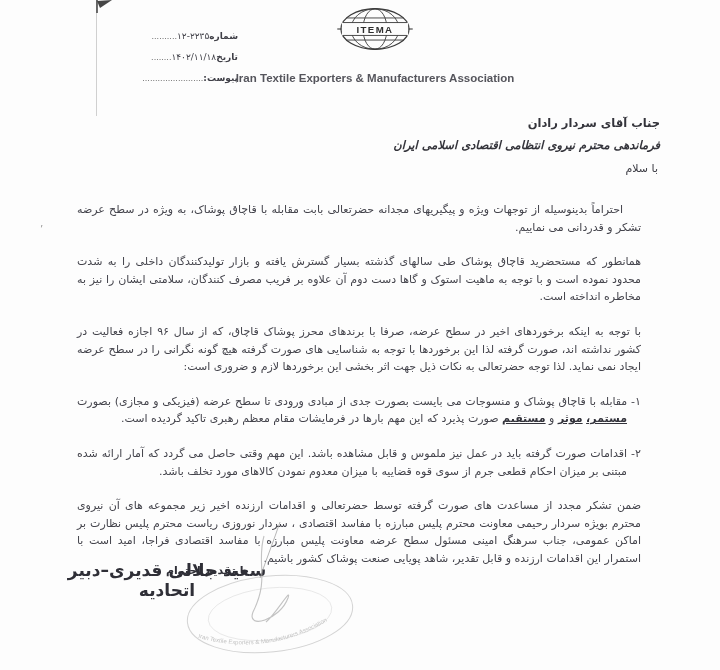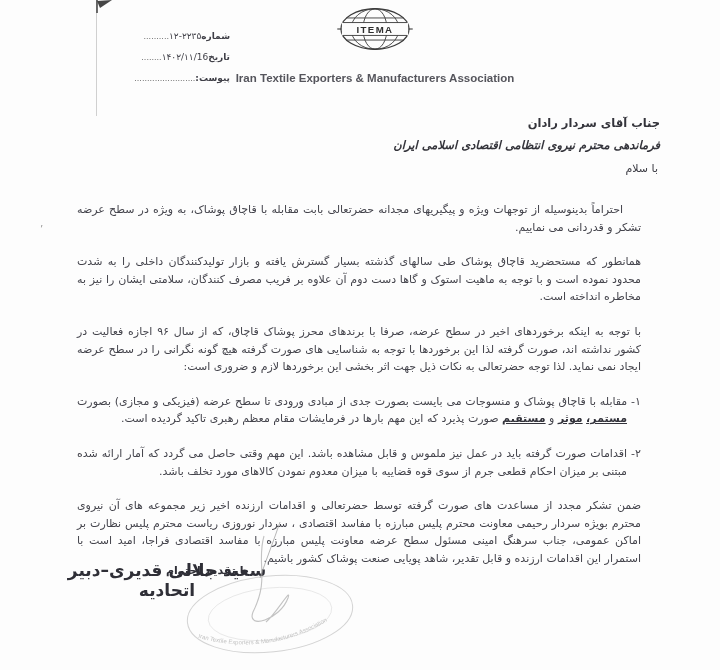--- a/index.html
+++ b/index.html
@@ -9,21 +9,21 @@
     background:#fdfdfd;
     overflow:hidden;
     font-family:"DejaVu Sans",sans-serif;
     color:#3c3c44;
   }
   
   .fold-line{position:absolute;left:96px;top:0;width:1px;height:116px;background:#b9b9b9;opacity:.65;}
   .corner-mark{position:absolute;left:88px;top:0;}
   .stray-mark{position:absolute;left:40px;top:224px;font-size:10px;color:#9a9a9a;}
   
-  .meta{position:absolute;left:112px;top:26px;width:118px;direction:rtl;font-size:9px;line-height:20px;color:#3f3f47;}
+  .meta{position:absolute;left:120px;top:26px;width:118px;direction:rtl;font-size:9px;line-height:20px;color:#3f3f47;}
   .meta-line{white-space:nowrap;}
   .meta-label{font-weight:600;}
   .meta-value{font-size:9px;}
   .meta-dots{color:#6a6a6a;letter-spacing:-0.5px;font-size:8px;}
   
   .logo{position:absolute;left:336px;top:6px;width:78px;height:46px;}
   .org-fa{position:absolute;left:240px;top:52px;width:270px;text-align:center;direction:rtl;font-size:11px;font-weight:600;color:#3d3d45;}
   .org-en{position:absolute;left:190px;top:72px;width:370px;text-align:center;font-family:"Liberation Sans",sans-serif;font-size:11.5px;font-weight:600;color:#55555c;}
   
   .recipient{position:absolute;right:60px;top:112px;direction:rtl;text-align:right;}
@@ -56,21 +56,21 @@
     <path d="M9,0 L9,13" stroke="#4a4a4a" stroke-width="1.6" fill="none"></path>
     <path d="M9,1 L24,0 L12,8 Z" fill="#454545"></path>
   </svg>
   <div class="stray-mark">’</div>
 
   <div class="meta">
     <div class="meta-line">
       <span class="meta-label">شماره</span><span class="meta-value" dir="ltr">۱۲-۲۲۳۵</span><span class="meta-dots">..........</span>
     </div>
     <div class="meta-line">
-      <span class="meta-label">تاریخ</span><span class="meta-value" dir="ltr">۱۴۰۲/۱۱/16</span><span class="meta-dots">........</span>
+      <span class="meta-label">تاریخ</span><span class="meta-value" dir="ltr">۱۴۰۲/۱۱/۱۸</span><span class="meta-dots">........</span>
     </div>
     <div class="meta-line">
       <span class="meta-label">پیوست:</span><span class="meta-dots">........................</span>
     </div>
   </div>
 
   <svg class="logo" viewBox="-41 -25 82 50">
     <ellipse cx="0" cy="0" rx="37" ry="22" fill="none" stroke="#3c3c3c" stroke-width="1.4"></ellipse>
     <ellipse cx="0" cy="0" rx="13" ry="22" fill="none" stroke="#3c3c3c" stroke-width="1"></ellipse>
     <ellipse cx="0" cy="0" rx="26" ry="22" fill="none" stroke="#3c3c3c" stroke-width="1"></ellipse>

